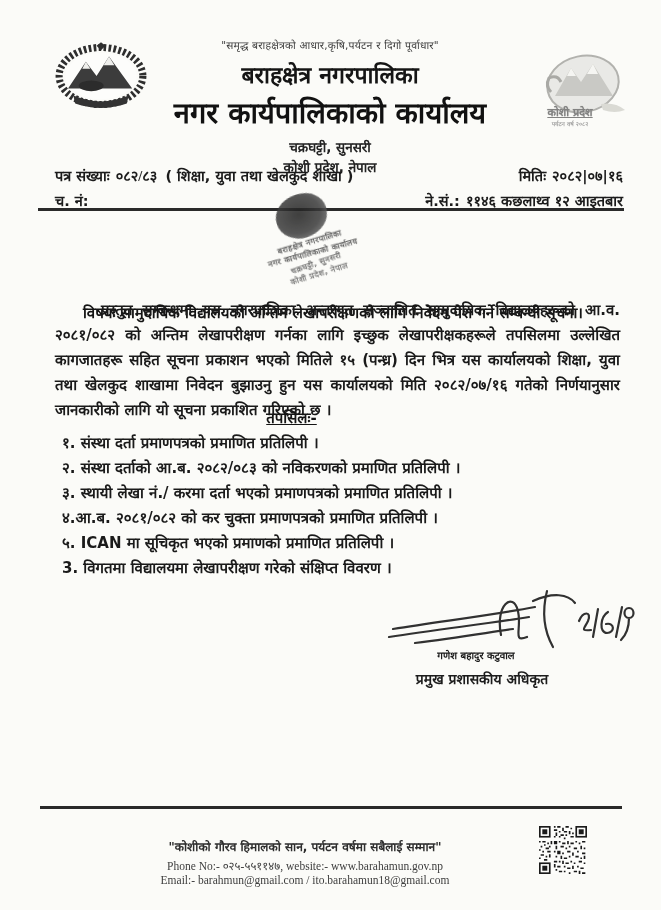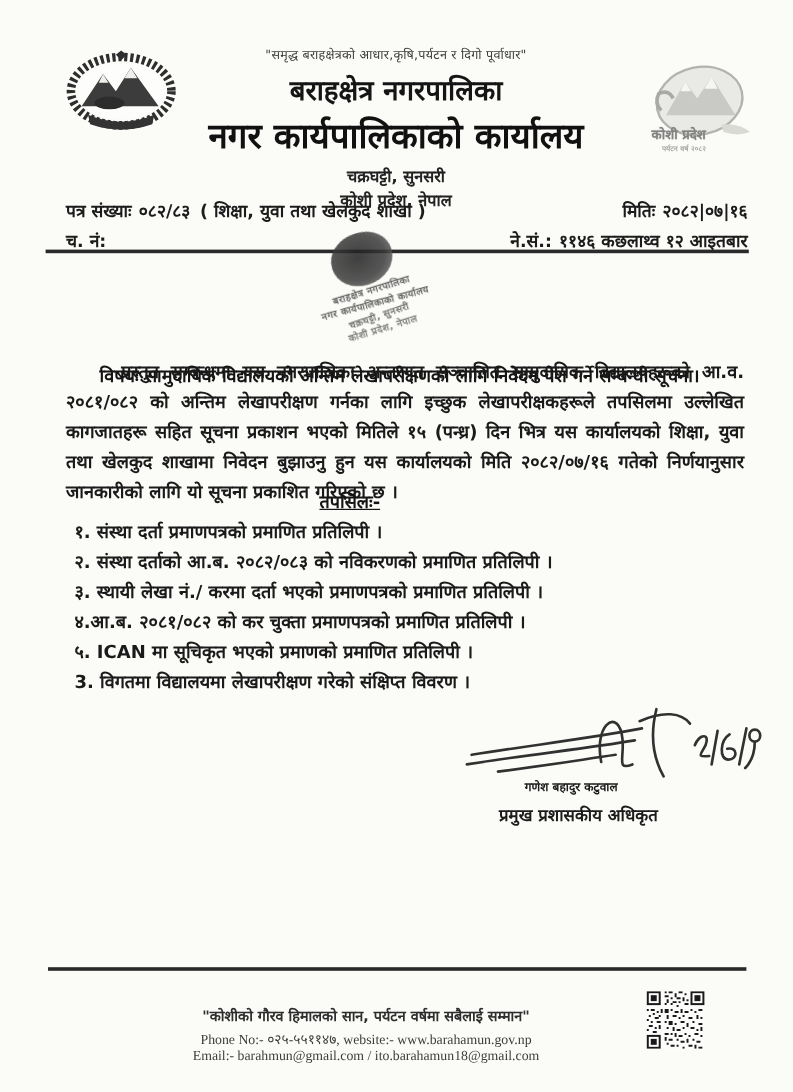--- a/index.html
+++ b/index.html
@@ -18,31 +18,31 @@
   .hdr-center { position: absolute; top: 38px; left: 120px; width: 420px; text-align: center; }
   .tagline { font-size: 10.5px; color: #3c3c3c; font-weight: 500; letter-spacing: .2px; }
   .muni-name { margin-top: 6px; font-size: 23px; font-weight: 700; color: #151515; }
   .office-name { margin-top: 2px; font-size: 29px; font-weight: 700; color: #111; }
   .addr1 { margin-top: 7px; font-size: 13.5px; font-weight: 600; color: #222; }
   .addr2 { margin-top: 2px; font-size: 13.5px; font-weight: 600; color: #222; }
 
   .left-emblem { position: absolute; top: 40px; left: 52px; width: 98px; height: 80px; }
   .right-logo { position: absolute; top: 52px; left: 531px; width: 102px; height: 100px; opacity: .75; }
   .right-logo-art { position: absolute; inset: 0; }
-  .right-logo-text { position: absolute; top: 52px; left: 12px; width: 78px; text-align: left;
-    font-size: 11px; font-weight: 700; color: #5a5a5a; text-shadow: 0 0 1px #999; }
+  .right-logo-text { position: absolute; top: 52px; left: 0; width: 78px; text-align: center;
+    font-size: 11px; font-weight: 700; color: #5a5a5a; text-shadow: 0 0 1px #999; text-decoration: underline; }
   .right-logo-sub { position: absolute; top: 68px; left: 0; width: 78px; text-align: center;
     font-size: 6px; font-weight: 600; color: #8a8a8a; }
 
   
   .meta-row1 { position: absolute; top: 165px; left: 55px; right: 38px; display: flex; justify-content: space-between;
     font-size: 14.5px; font-weight: 700; color: #1b1b1b; }
   .meta-row2 { position: absolute; top: 190px; left: 55px; right: 38px; display: flex; justify-content: space-between;
     font-size: 14.5px; font-weight: 700; color: #1b1b1b; }
-  .ref-value { margin-left: 6px; }
+  .ref-value { margin-left: 6px; font-family: Liberation Serif, serif; }
   .ref-branch { margin-left: 8px; margin-top: 44px; }
   .date-value { margin-left: 6px; }
   .ns-value { margin-left: 6px; text-align: center; }
 
   .rule-top { position: absolute; top: 208px; left: 38px; width: 586px; height: 2.5px; background: #2a2a2a; }
   .rule-bottom { position: absolute; top: 806px; left: 40px; width: 582px; height: 2.5px; background: #2a2a2a; }
 
   
   .stamp { position: absolute; top: 193px; left: 233px; width: 150px; text-align: center;
     transform: rotate(-17deg); opacity: .85; filter: blur(.4px); pointer-events: none; }

